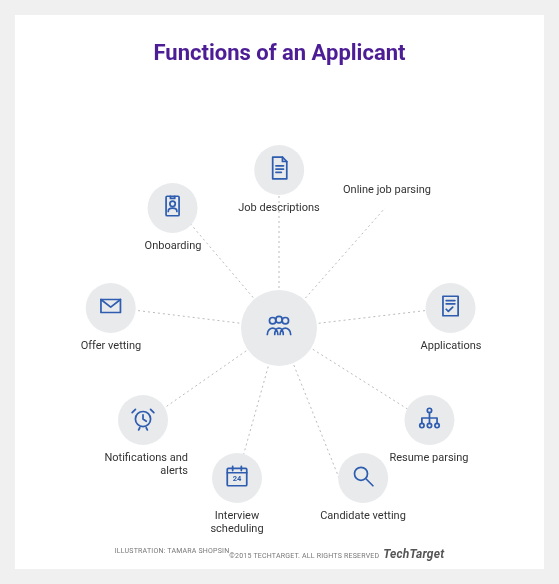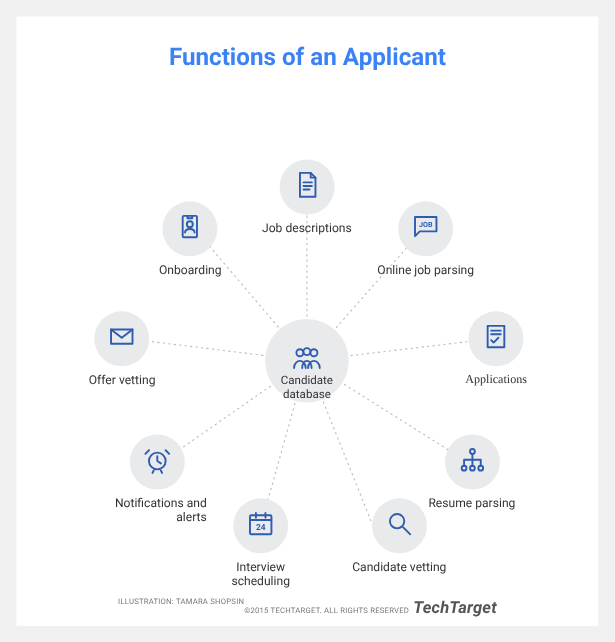--- a/index.html
+++ b/index.html
@@ -15,21 +15,21 @@
     width: 529px;
     height: 554px;
     margin: 15px;
     position: relative;
     box-sizing: border-box;
   }
   .title {
     text-align: center;
     font-weight: 700;
     font-size: 22px;
-    color: #3b82f6;
+    color: #4c1d95;
     padding-top: 24px;
     line-height: 1.25;
   }
   .arena {
     position: absolute;
     top: 110px;
     left: 0;
     right: 0;
     height: 420px;
   }
@@ -94,21 +94,21 @@
     right: 18px;
     display: flex;
     justify-content: center;
     font-size: 7px;
     color: #777;
     letter-spacing: .2px;
   }
   .footer .brand {
     font-weight: 700;
     color: #555;
-    font-size: 15px;
+    font-size: 12px;
     font-style: italic;
   }
 </style>
 </head>
 <body>
 
 <div class="page">
   <div class="title">
     <span>Functions of an Applicant</span><br>
   </div>
@@ -130,29 +130,23 @@
     <div class="circle">
       <span class="icon"><svg viewBox="0 0 24 24">
                 <path d="M6 2h9l4 4v16H6z"></path>
                 <path d="M15 2v4h4"></path>
                 <path d="M9 10h7M9 13h7M9 16h5"></path>
               </svg></span>
     </div>
     <div class="lbl">Job descriptions</div>
         </div>
         <div class="node" style="left: 372px; top: 58px;">
-    <div class="circle">
-      <span class="icon"><svg viewBox="0 0 24 24">
-                <path d="M3 4h18v12H7l-4 4z"></path>
-                <text x="12" y="12" text-anchor="middle" font-size="6" fill="#2e5db0" stroke="none" font-weight="700">JOB</text>
-              </svg></span>
-    </div>
     <div class="lbl">Online job parsing</div>
         </div>
-        <div class="node" style="left: 436px; top: 158px; font-family: Liberation Serif, serif;">
+        <div class="node" style="left: 436px; top: 158px;">
     <div class="circle">
       <span class="icon"><svg viewBox="0 0 24 24">
                 <path d="M5 3h14v18H5z"></path>
                 <path d="M8 7h8M8 10h8"></path>
                 <path d="M8 15l2 2 4-4"></path>
               </svg></span>
     </div>
     <div class="lbl">Applications</div>
         </div>
         <div class="node" style="left: 414px; top: 270px;">
@@ -219,21 +213,20 @@
       <div class="circle">
         <span class="icon">
           <svg viewBox="0 0 32 32">
               <circle cx="10" cy="11" r="3"></circle>
               <circle cx="16" cy="10" r="3"></circle>
               <circle cx="22" cy="11" r="3"></circle>
               <path d="M5 24c0-4 3-6 5-6s5 2 5 6M12 24c0-4 2-6 4-6s4 2 4 6M17 24c0-4 3-6 5-6s5 2 5 6"></path>
             </svg>
         </span>
       </div>
-      <div class="lbl">Candidate database</div>
     </div>
   </div>
 
   <div class="footer">
     <span>ILLUSTRATION: TAMARA SHOPSIN</span>
     <span>
       <span>©2015 TECHTARGET. ALL RIGHTS RESERVED</span>
       &nbsp;<span class="brand">TechTarget</span>
     </span>
   </div>

